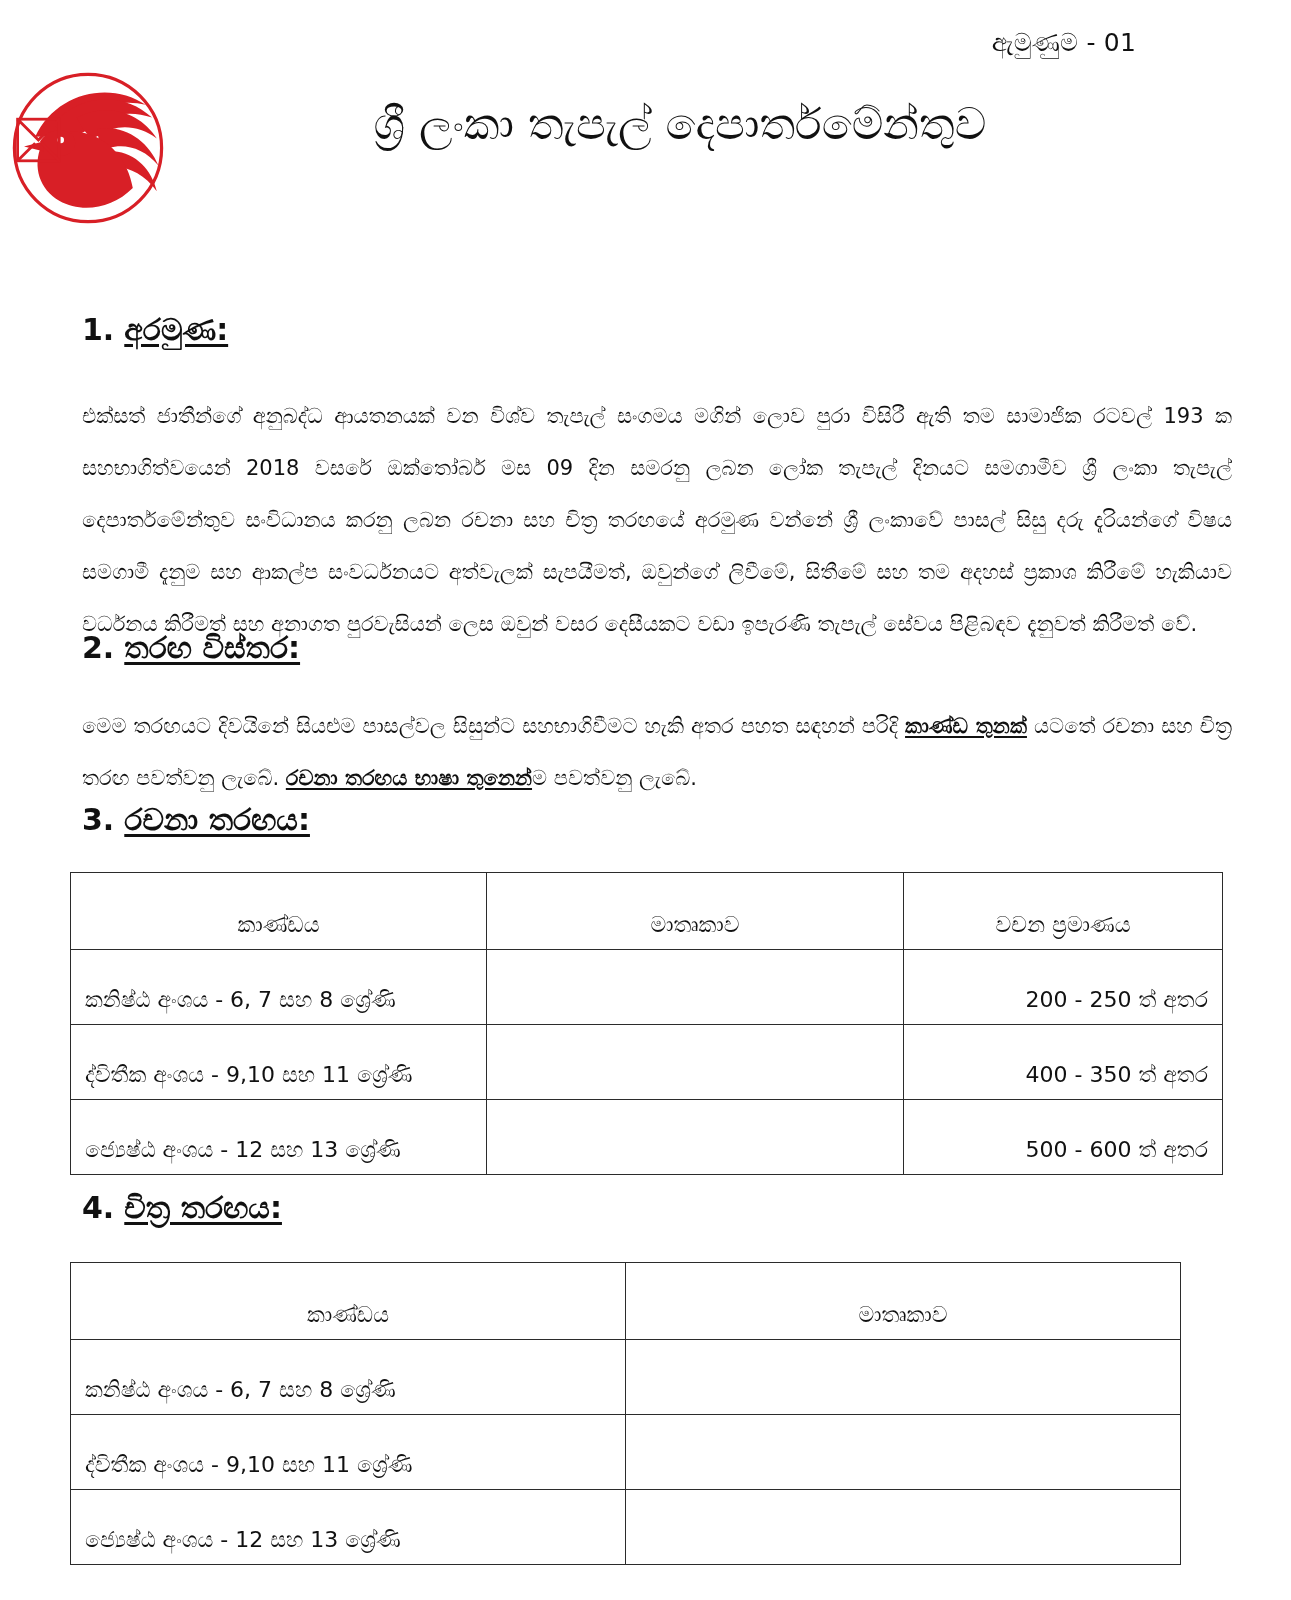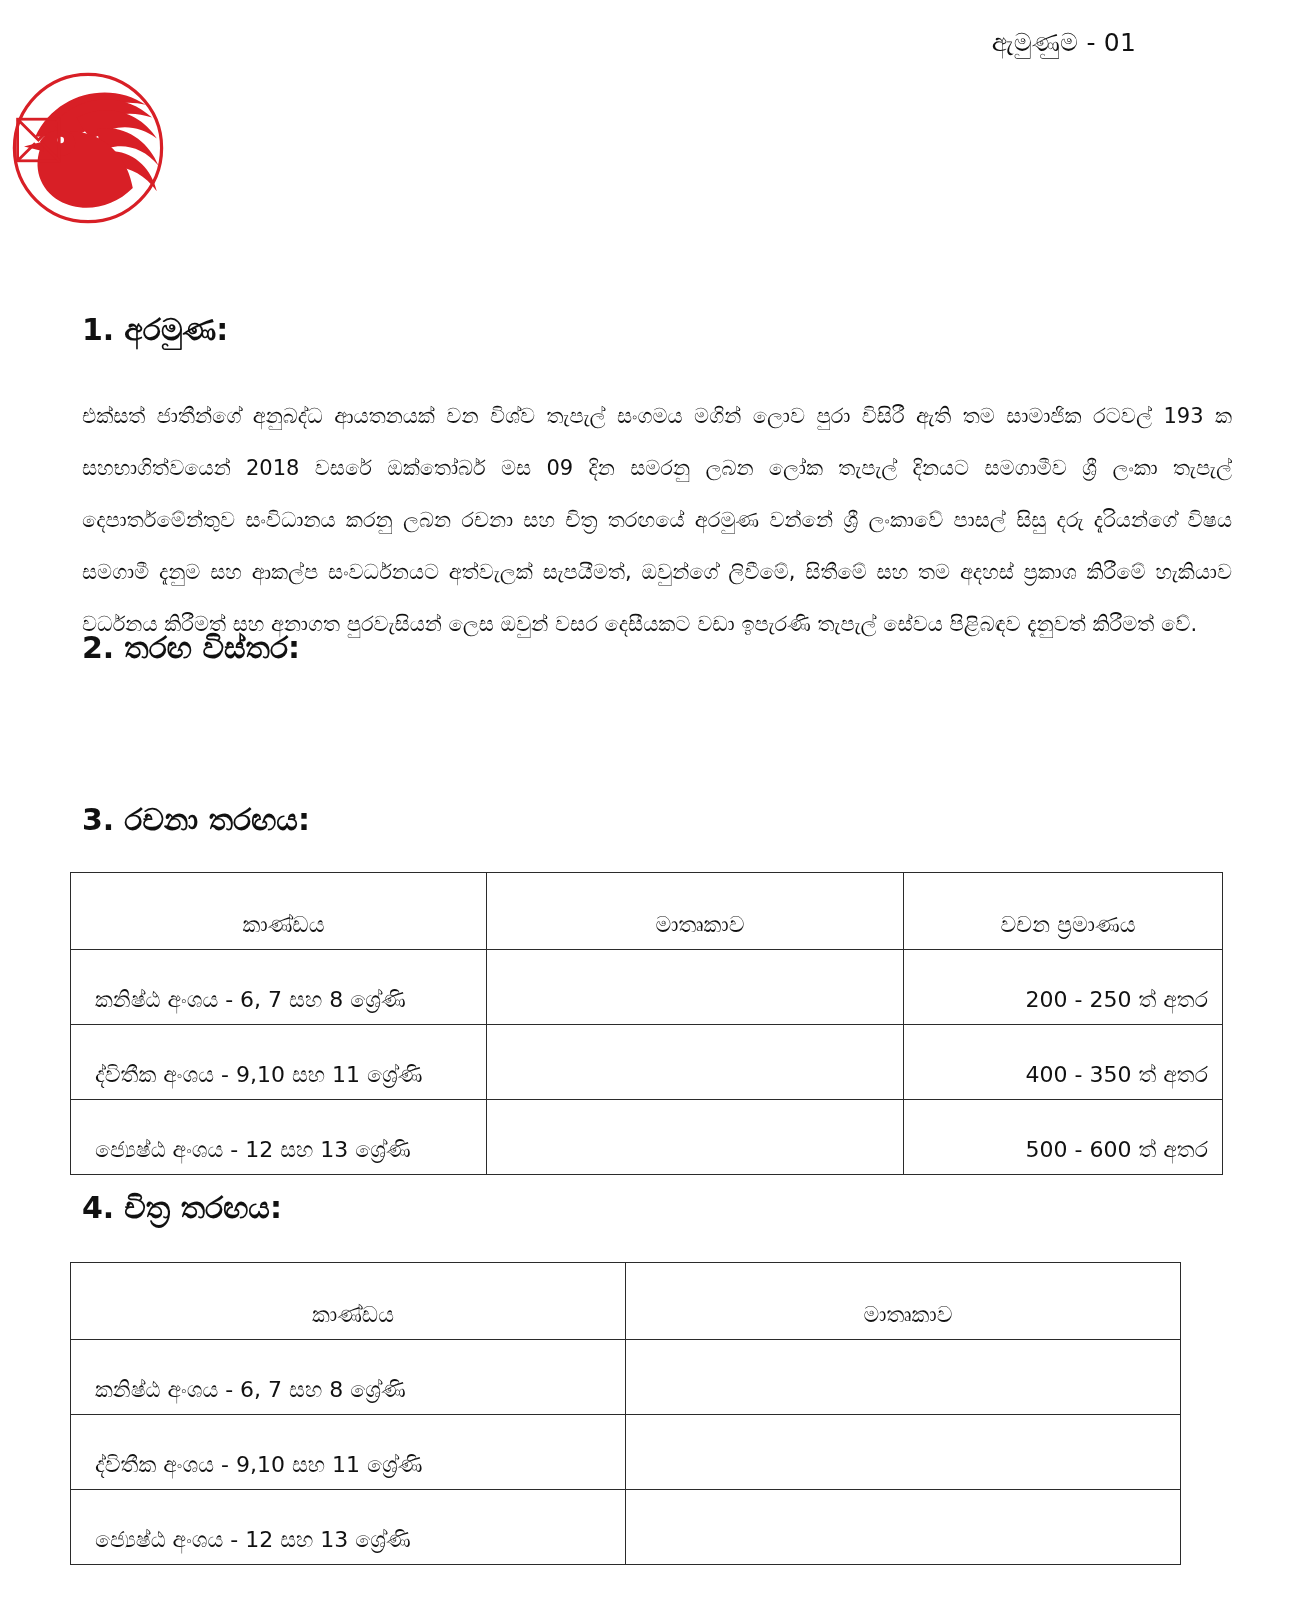--- a/index.html
+++ b/index.html
@@ -82,21 +82,21 @@
 
   
   .sec-head {
     position: absolute;
     left: 82px;
     font-size: 30px;
     font-weight: bold;
     white-space: nowrap;
   }
   .sec-head .num { text-decoration: none; margin-right: 10px; }
-  .sec-head .txt { text-underline-offset: 4px; }
+  .sec-head .txt { text-decoration: underline; text-underline-offset: 4px; }
 
   #sec1-head { top: 312px; }
   #sec2-head { top: 630px; }
   #sec3-head { top: 802px; }
   #sec4-head { top: 1190px; }
 
   
   .para {
     position: absolute;
     left: 82px;
@@ -114,21 +114,21 @@
   
   table.grid {
     position: absolute;
     border-collapse: collapse;
     table-layout: fixed;
     font-size: 22px;
   }
   table.grid td {
     border: 1.6px solid #2b2b2b;
     vertical-align: bottom;
-    padding: 0 14px 12px 24px;
+    padding: 0 14px 12px 14px;
     height: 62px;
   }
   table.grid td.hdr {
     text-align: center;
     vertical-align: bottom;
     height: 64px;
     padding-bottom: 12px;
   }
   table.grid td.cat { text-align: left; }
   table.grid td.num { text-align: right; }
@@ -170,35 +170,39 @@
         <path d="M20 98 L44 92 L44 104 Z" fill="#d81f26"></path>
         <circle cx="66" cy="90" r="4" fill="#ffffff"></circle>
 
         <rect x="12" y="64" width="52" height="52" fill="none" stroke="#d81f26" stroke-width="3.5"></rect>
         <path d="M12 64 L38 90 L64 64" fill="none" stroke="#d81f26" stroke-width="3.5"></path>
         <path d="M12 116 L34 94" fill="none" stroke="#d81f26" stroke-width="3.5"></path>
         <path d="M64 116 L42 94" fill="none" stroke="#d81f26" stroke-width="3.5"></path>
       </svg>
     </div>
 
+    <div class="org-title">ශ්‍රී ලංකා තැපැල් දෙපාර්තමේන්තුව</div>
   </div>
 
 
   <div class="sec-head" id="sec1-head">
     <span class="num">1.</span><span class="txt">අරමුණ:</span>
   </div>
 
   <div class="para" id="para1">
     <span>එක්සත් ජාතීන්ගේ අනුබද්ධ ආයතනයක් වන විශ්ව තැපැල් සංගමය මගින් ලොව පුරා විසිරී ඇති තම සාමාජික රටවල් 193 ක සහභාගිත්වයෙන් 2018 වසරේ ඔක්තෝබර් මස 09 දින සමරනු ලබන ලෝක තැපැල් දිනයට සමගාමීව ශ්‍රී ලංකා තැපැල් දෙපාර්තමේන්තුව සංවිධානය කරනු ලබන රචනා සහ චිත්‍ර තරඟයේ අරමුණ වන්නේ ශ්‍රී ලංකාවේ පාසල් සිසු දරු දැරියන්ගේ විෂය සමගාමී දැනුම සහ ආකල්ප සංවර්ධනයට අත්වැලක් සැපයීමත්, ඔවුන්ගේ ලිවීමේ, සිතීමේ සහ තම අදහස් ප්‍රකාශ කිරීමේ හැකියාව වර්ධනය කිරීමත් සහ අනාගත පුරවැසියන් ලෙස ඔවුන් වසර දෙසීයකට වඩා ඉපැරණි තැපැල් සේවය පිළිබඳව දැනුවත් කිරීමත් වේ.</span>
   </div>
 
   <div class="sec-head" id="sec2-head">
     <span class="num">2.</span><span class="txt">තරඟ විස්තර:</span>
   </div>
 
+  <div class="para" id="para2">
+    <span>මෙම තරඟයට දිවයිනේ සියළුම පාසල්වල සිසුන්ට සහභාගිවීමට හැකි අතර පහත සඳහන් පරිදි </span><span class="bu">කාණ්ඩ තුනක්</span><span> යටතේ රචනා සහ චිත්‍ර තරඟ පවත්වනු ලැබේ. </span><span class="bu">රචනා තරඟය භාෂා තුනෙන්</span><span>ම පවත්වනු ලැබේ.</span>
+  </div>
 
   <div class="sec-head" id="sec3-head">
     <span class="num">3.</span><span class="txt">රචනා තරඟය:</span>
   </div>
 
   <table class="grid" id="table-essay">
     <colgroup>
       <col style="width:416px">
       <col style="width:417px">
       <col style="width:319px">

